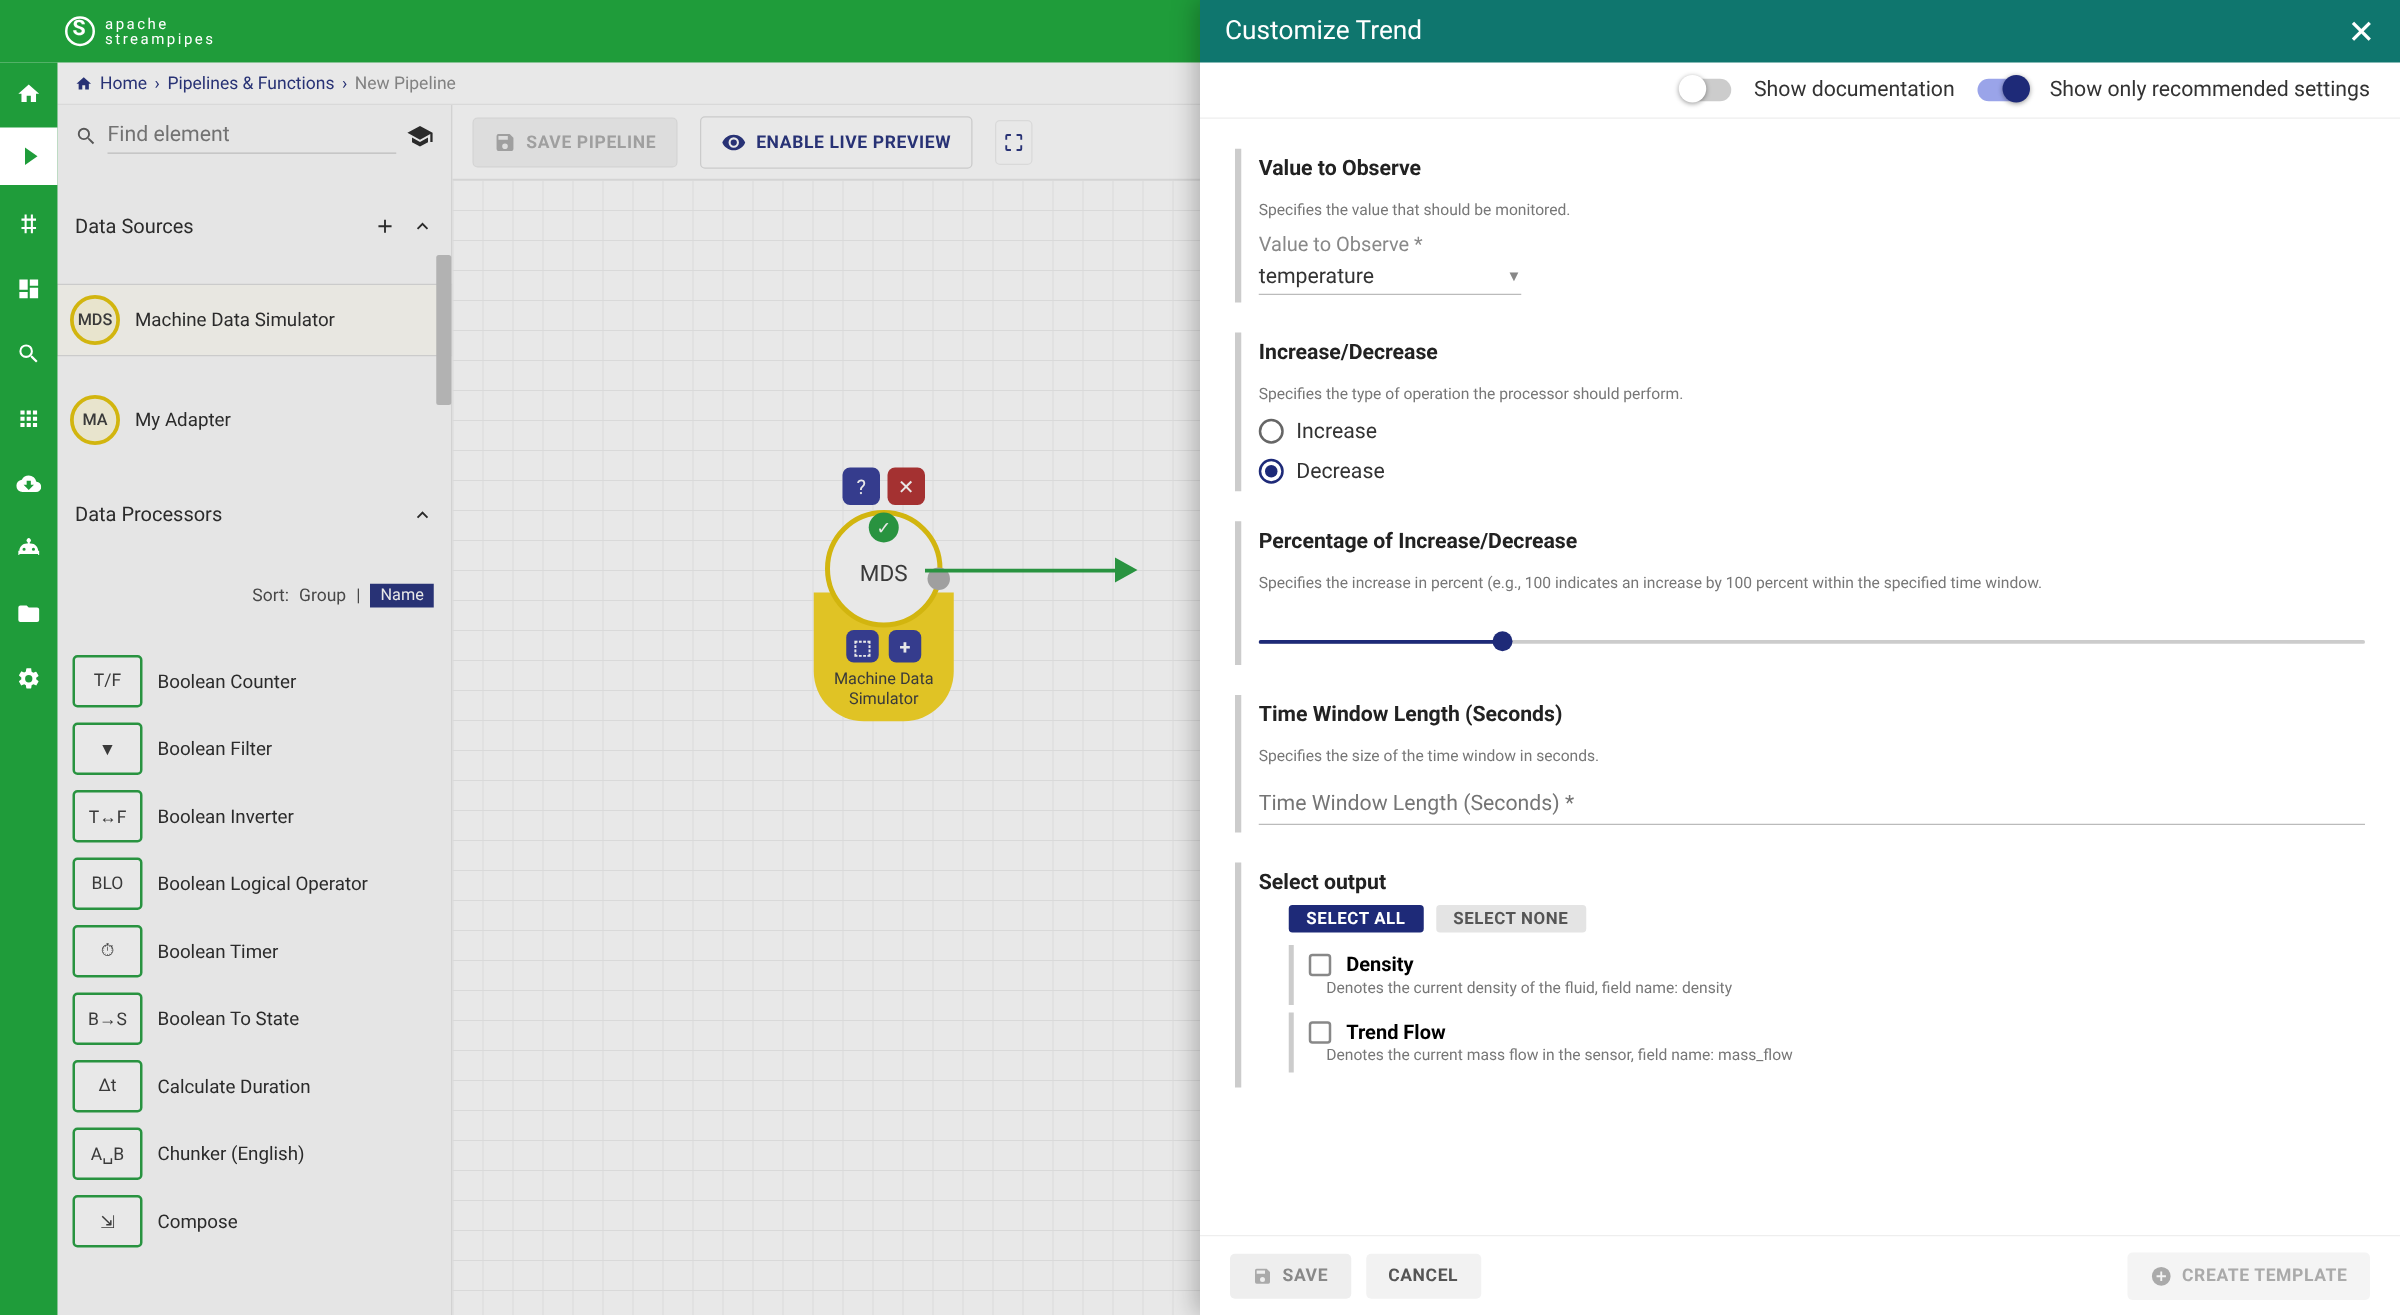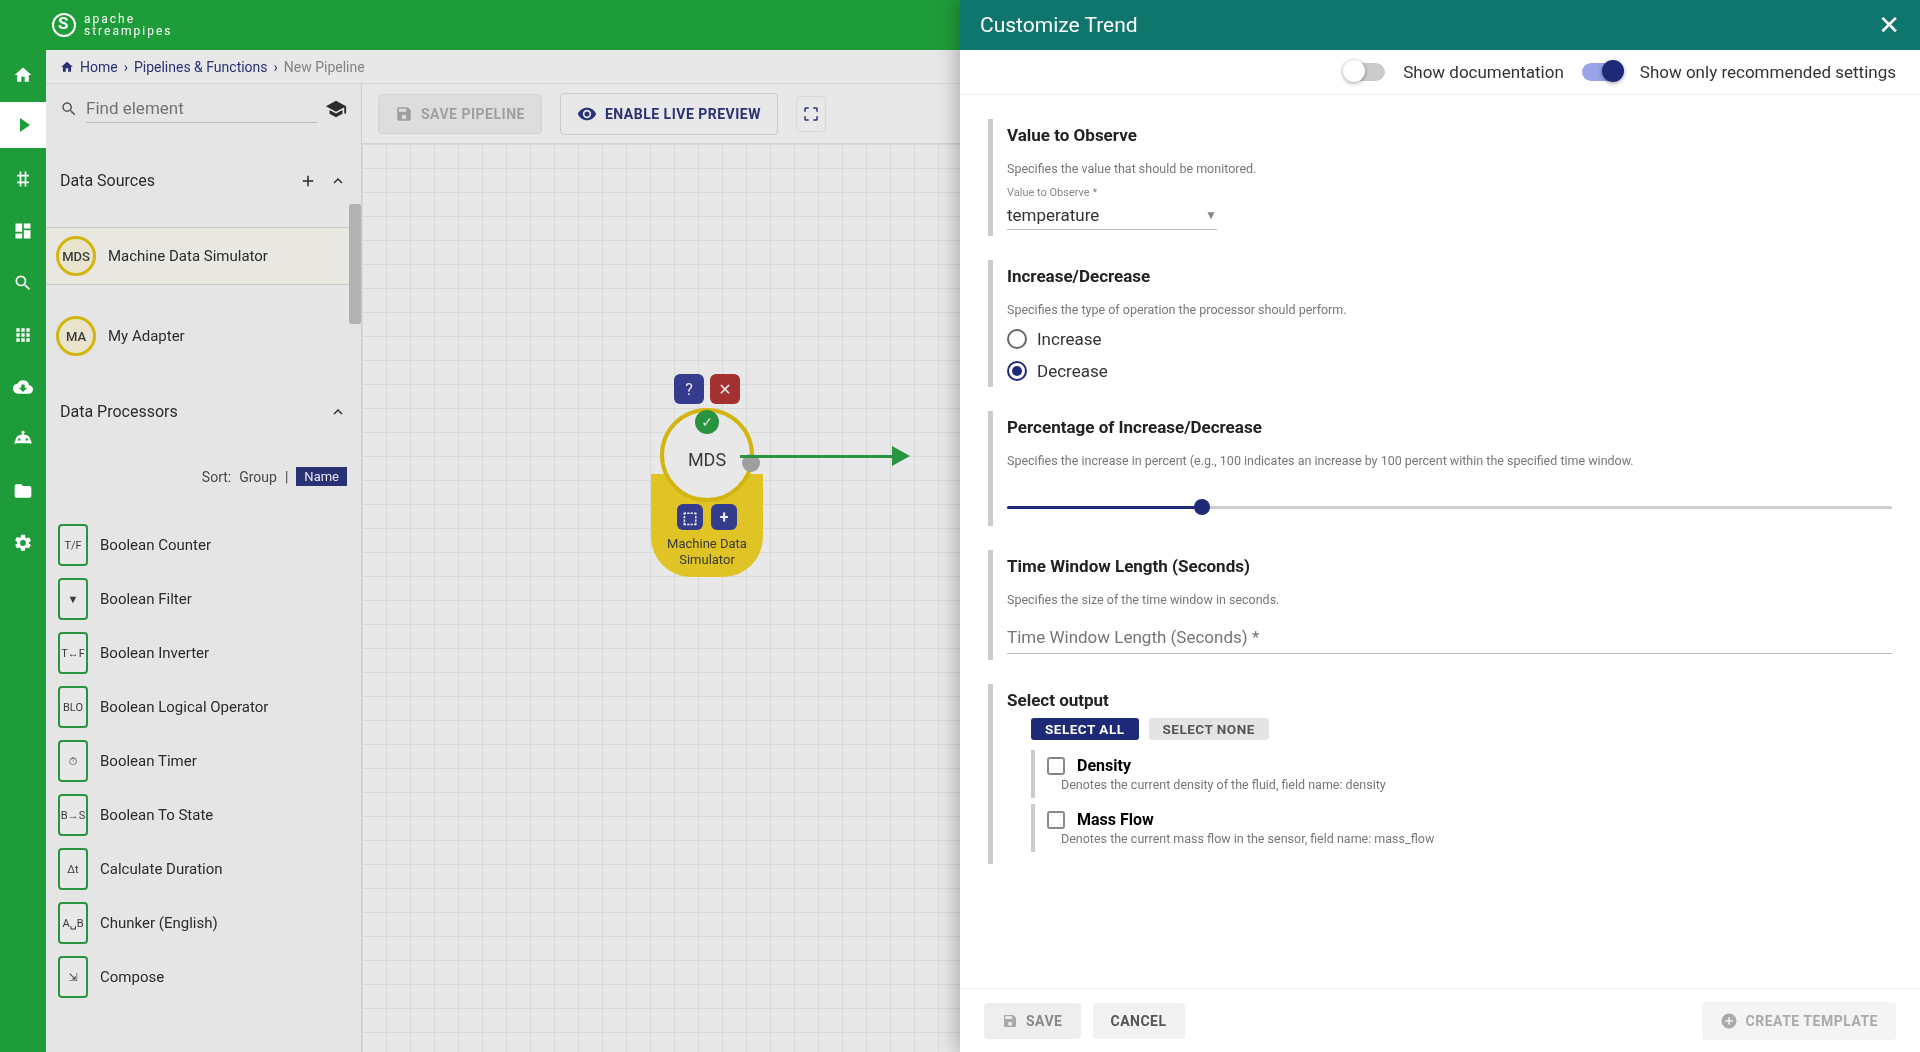--- a/index.html
+++ b/index.html
@@ -43,21 +43,21 @@
 
 .ds-item { display: flex; align-items: center; gap: 12px; padding: 8px 10px; cursor: pointer; }
 .ds-item.active { outline: 1px solid #ddd; background:#fffef7; }
 .ds-badge { width: 40px; height: 40px; border-radius: 50%; border: 3px solid #e6c400; background: #fffbe0; display: flex; align-items: center; justify-content: center; font-size: 13px; font-weight: 500; color: #333; }
 .ds-label { font-size: 15px; color: #222; }
 
 .sort-row { display: flex; align-items: center; justify-content: flex-end; gap: 8px; padding: 8px 14px; font-size: 14px; color: #444; }
 .sort-name { background: #1e2a78; color: #fff; padding: 2px 8px; font-size: 13px; }
 
 .dp-item { display: flex; align-items: center; gap: 12px; padding: 6px 12px; cursor: pointer; }
-.dp-icon { width: 30px; height: 42px; border: 2px solid #1e9c3a; border-radius: 4px; background: #fff; display: flex; align-items: center; justify-content: center; font-size: 11px; color: #333; text-align: center; }
+.dp-icon { width: 56px; height: 42px; border: 2px solid #1e9c3a; border-radius: 4px; background: #fff; display: flex; align-items: center; justify-content: center; font-size: 14px; color: #333; text-align: center; }
 .dp-label { font-size: 15px; color: #222; }
 
 .left-scroll { position: absolute; right: 0; top: 120px; width: 12px; height: 120px; background: #c0c0c0; border-radius: 2px; }
 
 
 .canvas-wrap { position: absolute; top: 34px; left: 316px; right: 0; bottom: 0; background: #fff; }
 .toolbar { height: 60px; display: flex; align-items: center; padding: 10px 16px; gap: 18px; border-bottom: 1px solid #e8e8e8; }
 .tb-btn { display: flex; align-items: center; gap: 8px; padding: 10px 16px; border: 1px solid #ddd; border-radius: 4px; background: #fff; cursor: pointer; font-weight: 700; font-size: 14px; letter-spacing: .5px; }
 .tb-btn.disabled { color: #aaa; cursor: not-allowed; background:#f3f3f3; border-color:#e8e8e8;}
 .tb-btn.preview { color: #1e2a78; }
@@ -97,21 +97,21 @@
 .toggle { width: 40px; height: 18px; border-radius: 10px; background: #ccc; position: relative; cursor: pointer; }
 .toggle .knob { position: absolute; top: -3px; width: 22px; height: 22px; border-radius: 50%; background: #fff; box-shadow: 0 1px 4px rgba(0,0,0,.4); }
 .toggle.off .knob { left: -2px; }
 .toggle.on { background: #9aa4e9; }
 .toggle.on .knob { right: -2px; background: #1e2a78; }
 
 .drawer-body { flex: 1; overflow-y: auto; padding: 10px 28px 20px; }
 .form-sec { border-left: 5px solid #ccc; padding: 6px 0 6px 14px; margin: 14px 0 24px; }
 .form-sec h3 { font-size: 17px; font-weight: 700; color: #222; }
 .form-sec .hint { font-size: 12.5px; color: #777; margin-top: 16px; }
-.form-sec .field-label { font-size: 11px; color: #888; margin-top: 10px; }
+.form-sec .field-label { font-size: 16px; color: #888; margin-top: 10px; }
 .select-line { display:flex; align-items:center; border-bottom: 1px solid #bbb; width: 210px; padding: 4px 0; margin-top:2px; font-size:17px; color:#333; cursor:pointer;}
 .select-line .dd { margin-left:auto; color:#888; font-size:12px;}
 
 .radio-row { display:flex; align-items:center; gap:10px; margin-top:12px; font-size:17px; color:#333; cursor:pointer;}
 .radio { width:20px; height:20px; border:2px solid #666; border-radius:50%; display:flex; align-items:center; justify-content:center;}
 .radio.sel { border-color:#1e2a78;}
 .radio.sel::after { content:""; width:10px; height:10px; border-radius:50%; background:#1e2a78;}
 
 .slider-wrap { margin-top: 28px; position: relative; height: 24px; }
 .slider-track { position:absolute; top:10px; left:0; right:0; height:3px; background:#ccc; border-radius:2px;}
@@ -418,21 +418,21 @@
           <div class="out-item">
             <div class="out-row">
       <div class="chk"></div>
       <div class="out-title">Density</div>
     </div>
     <div class="out-desc">Denotes the current density of the fluid, field name: density</div>
           </div>
           <div class="out-item">
             <div class="out-row">
       <div class="chk"></div>
-      <div class="out-title">Mass Flow</div>
+      <div class="out-title">Trend Flow</div>
     </div>
     <div class="out-desc">Denotes the current mass flow in the sensor, field name: mass_flow</div>
           </div>
         </div>
     </div>
 
   </div>
 
   <div class="drawer-foot">
     <button class="ft-btn" disabled="">

